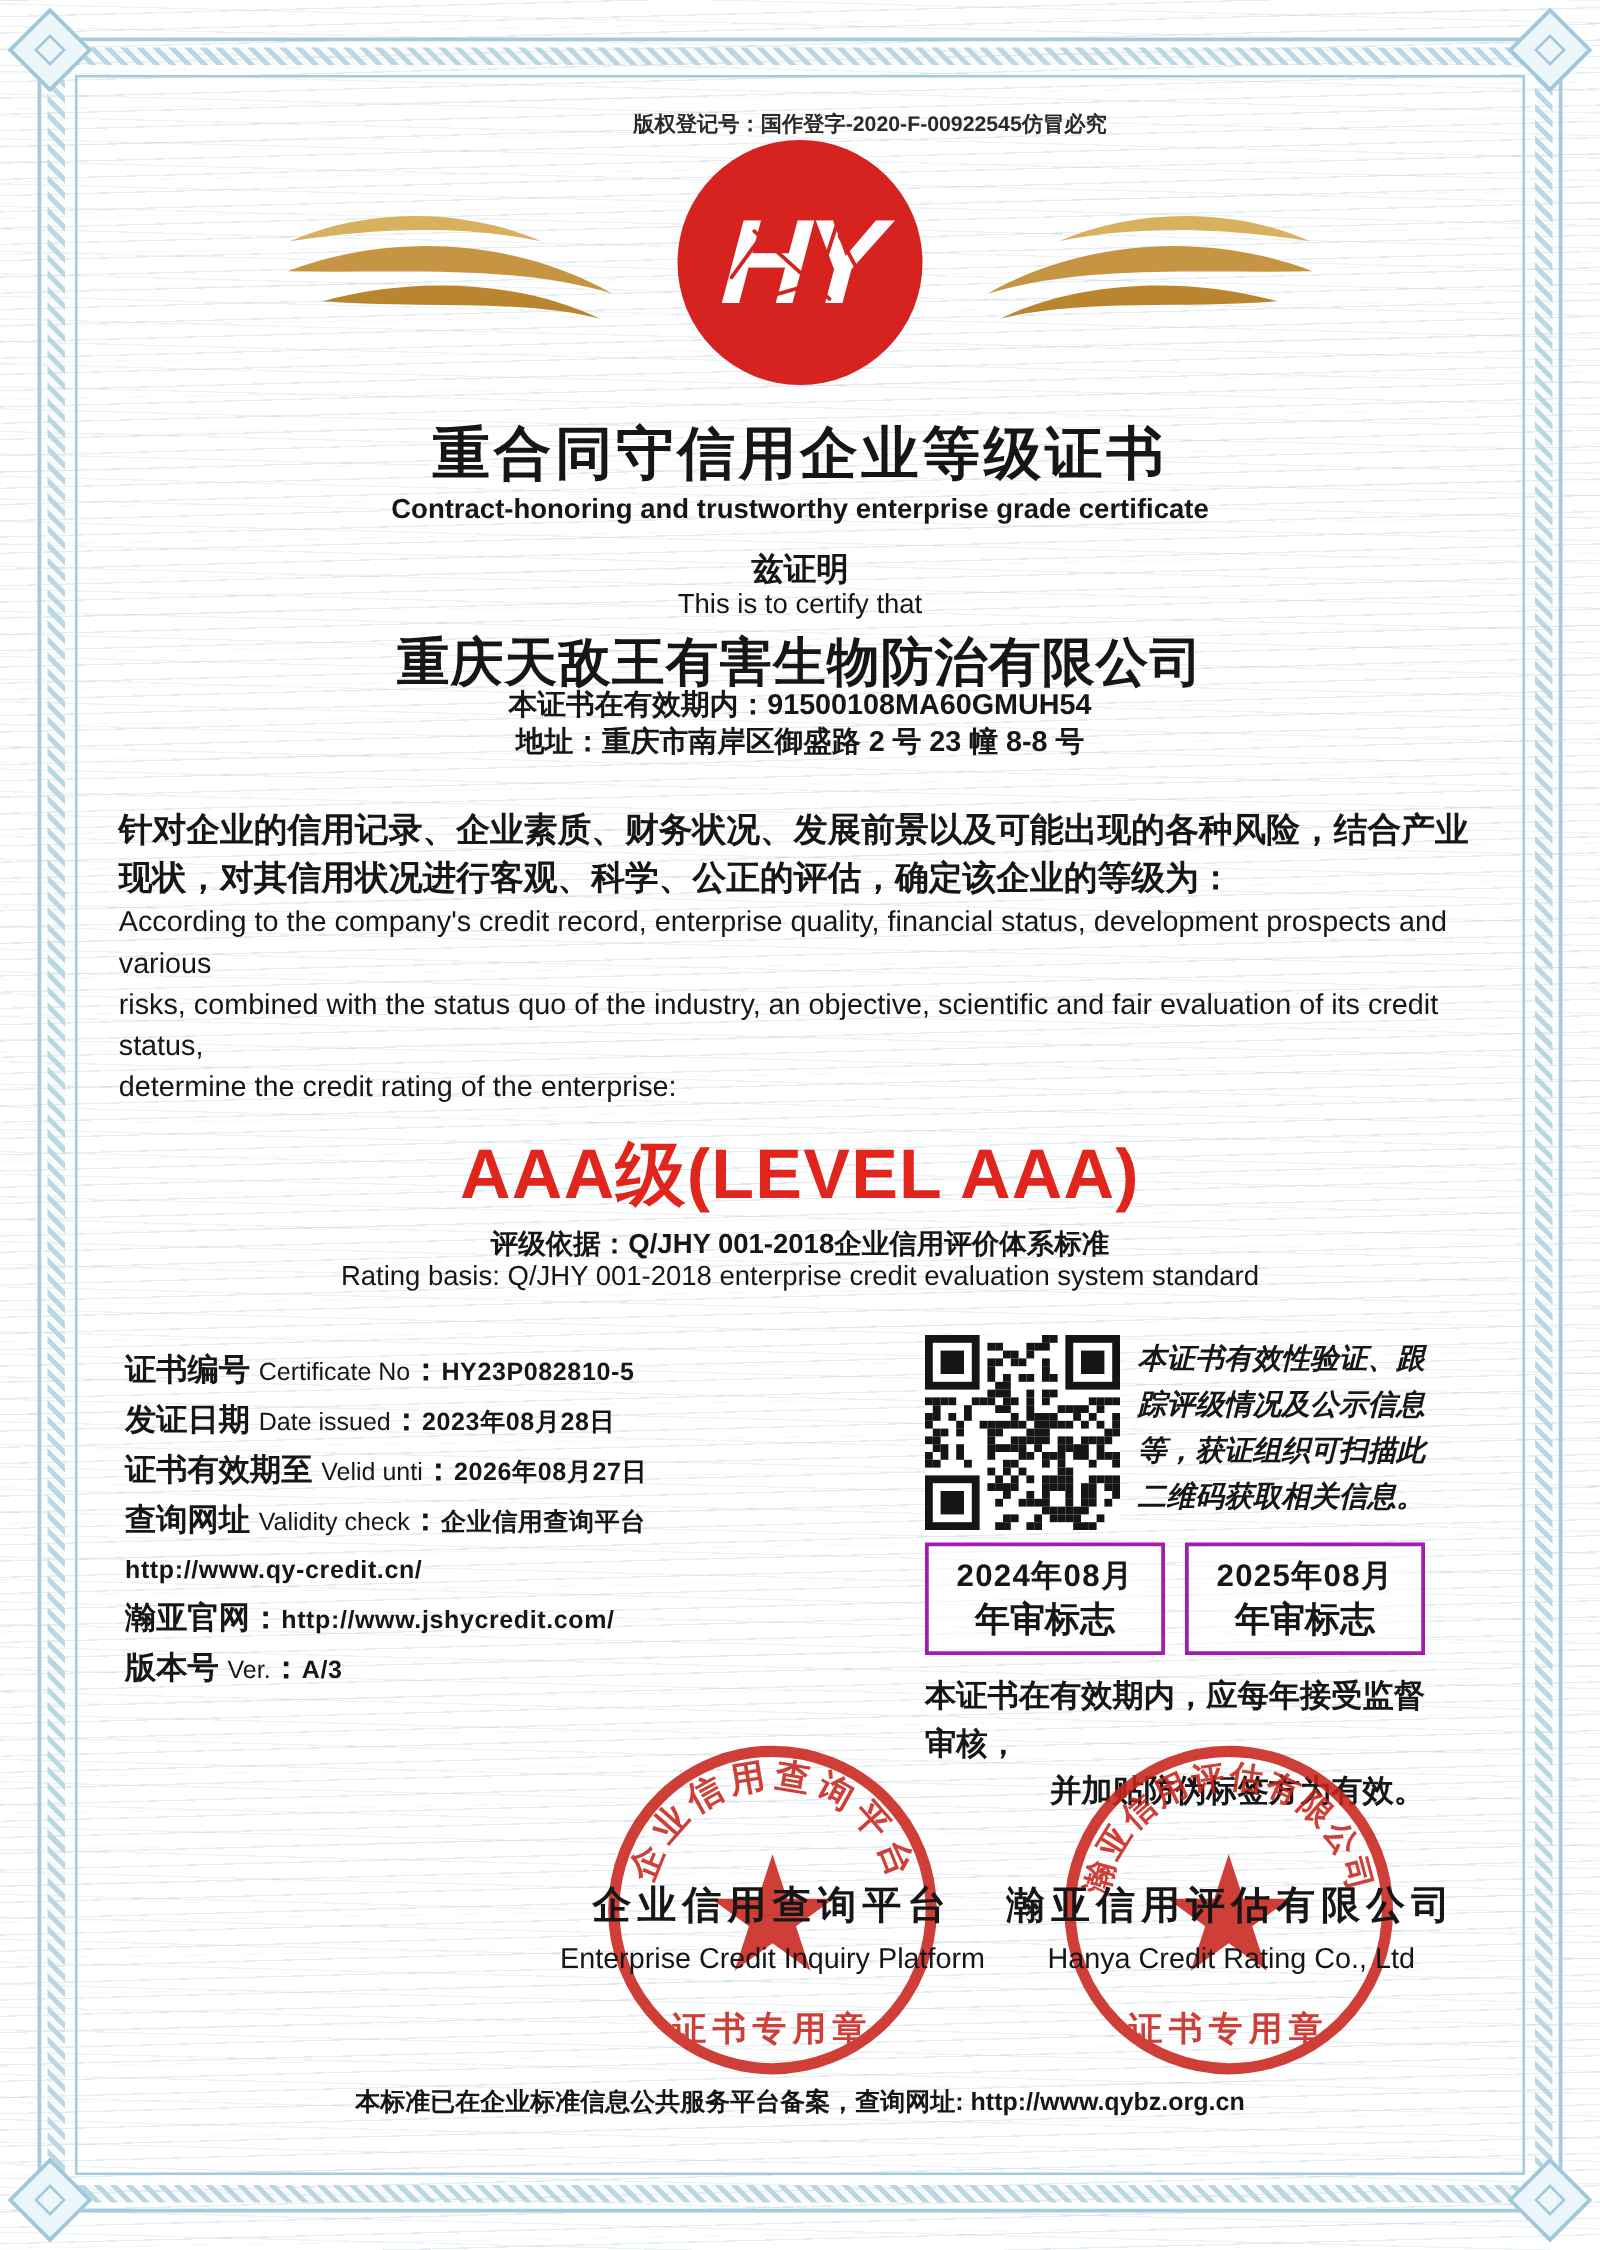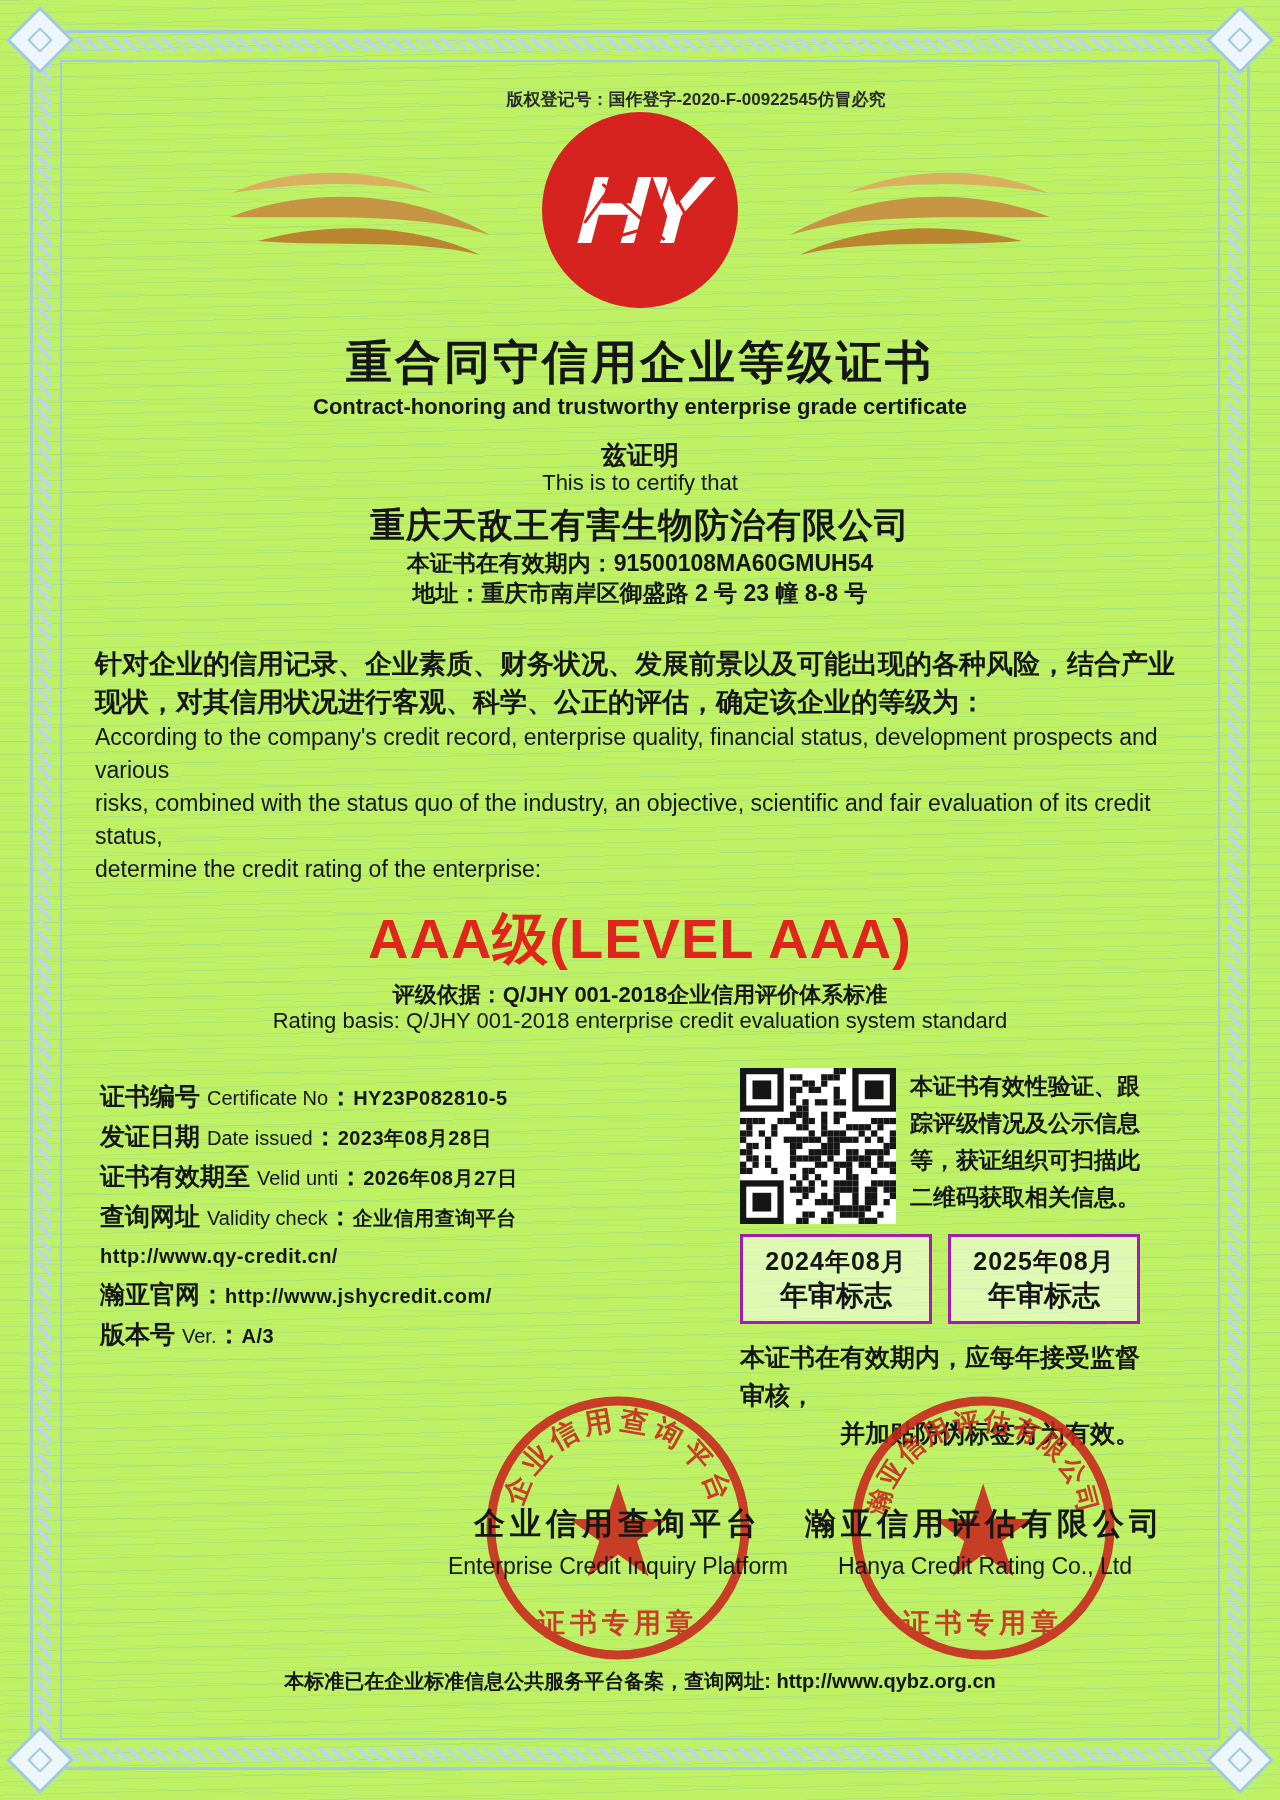--- a/index.html
+++ b/index.html
@@ -1,21 +1,21 @@
 <!DOCTYPE html>
 <html><head>
 <meta charset="utf-8">
 <style>
   * { box-sizing: border-box; margin: 0; padding: 0; }
   html,body { background:#e9e9e9; }
   .page {
     position: relative;
     width: 1280px; height: 1800px;
     margin: 0 auto;
-    background: #bef264;
+    background: #ffffff;
     overflow: hidden;
     font-family: "Liberation Sans", "DejaVu Sans", sans-serif;
     color: #161616;
   }
   
   .page::before {
     content:"";
     position:absolute; inset:0;
     background:
       repeating-linear-gradient(178.5deg, rgba(110,165,185,.18) 0 1px, transparent 1px 13px),
@@ -49,21 +49,21 @@
   .crack.c1 { left:62px; top:46px; height:72px; transform:rotate(36deg); }
   .crack.c2 { left:90px; top:58px; height:84px; transform:rotate(-48deg); }
   .crack.c3 { left:120px; top:40px; height:92px; transform:rotate(18deg); }
   .crack.c4 { left:142px; top:72px; height:62px; transform:rotate(-28deg); }
   .crack.c5 { left:76px; top:98px; height:52px; transform:rotate(74deg); }
 
   .title-cn { top:332px; font-size:46px; font-weight:700; letter-spacing:3px; }
   .title-en { top:394px; font-size:22px; font-weight:600; }
   .certify-cn { top:438px; font-size:26px; font-weight:600; }
   .certify-en { top:470px; font-size:22px; }
-  .company-name { top:502px; font-size:35px; font-weight:800; letter-spacing:1px; }
+  .company-name { top:502px; font-size:42px; font-weight:800; letter-spacing:1px; }
   .credit-code { top:548px; font-size:23px; font-weight:600; }
   .address { top:578px; font-size:23px; font-weight:600; }
 
   .para { top:645px; text-align:left; }
   .para .cn { font-size:27px; font-weight:600; line-height:38px; }
   .para .en { font-size:23px; font-weight:500; line-height:33px; }
 
   .grade { top:902px; font-size:56px; font-weight:800; color:#e0251c; letter-spacing:1px; }
   .basis-cn { top:980px; font-size:22px; font-weight:600; }
   .basis-en { top:1008px; font-size:22px; }
@@ -71,21 +71,21 @@
   .details-left { position:absolute; left:100px; top:1078px; width:560px; text-align:left; }
   .d-row { line-height:37px; white-space:nowrap; }
   .d-cn  { font-size:25px; font-weight:600; }
   .d-en  { font-size:20px; font-weight:400; margin-left:7px; }
   .d-sep { font-size:25px; font-weight:600; }
   .d-val { font-size:20px; font-weight:600; letter-spacing:.5px; }
 
   .qr-right { position:absolute; left:740px; top:1068px; width:400px; }
   .qr-row { display:flex; align-items:flex-start; }
   .qr-box { flex:0 0 156px; }
-  .qr-note { flex:1; padding-left:14px; font-size:23px; font-weight:600; line-height:37px; text-align:justify; }
+  .qr-note { flex:1; padding-left:14px; font-size:23px; font-weight:600; line-height:37px; text-align:justify;font-style:italic; }
   .audit-row { display:flex; gap:16px; margin-top:10px; }
   .audit-box { flex:1; border:3px solid #a21caf; background:rgba(255,255,255,.5);
     text-align:center; padding:6px 0 8px; }
   .audit-box .l1 { font-size:25px; font-weight:600; line-height:36px; letter-spacing:1px; }
   .audit-box .l2 { font-size:28px; font-weight:600; line-height:34px; }
   .supervision { margin-top:14px; font-size:25px; font-weight:600; line-height:38px; }
   .supervision .s2 { text-align:right; }
 
   .stamps { position:absolute; left:95px; top:1385px; width:1090px; height:300px; }
   .seal { position:absolute; opacity:.88; }

